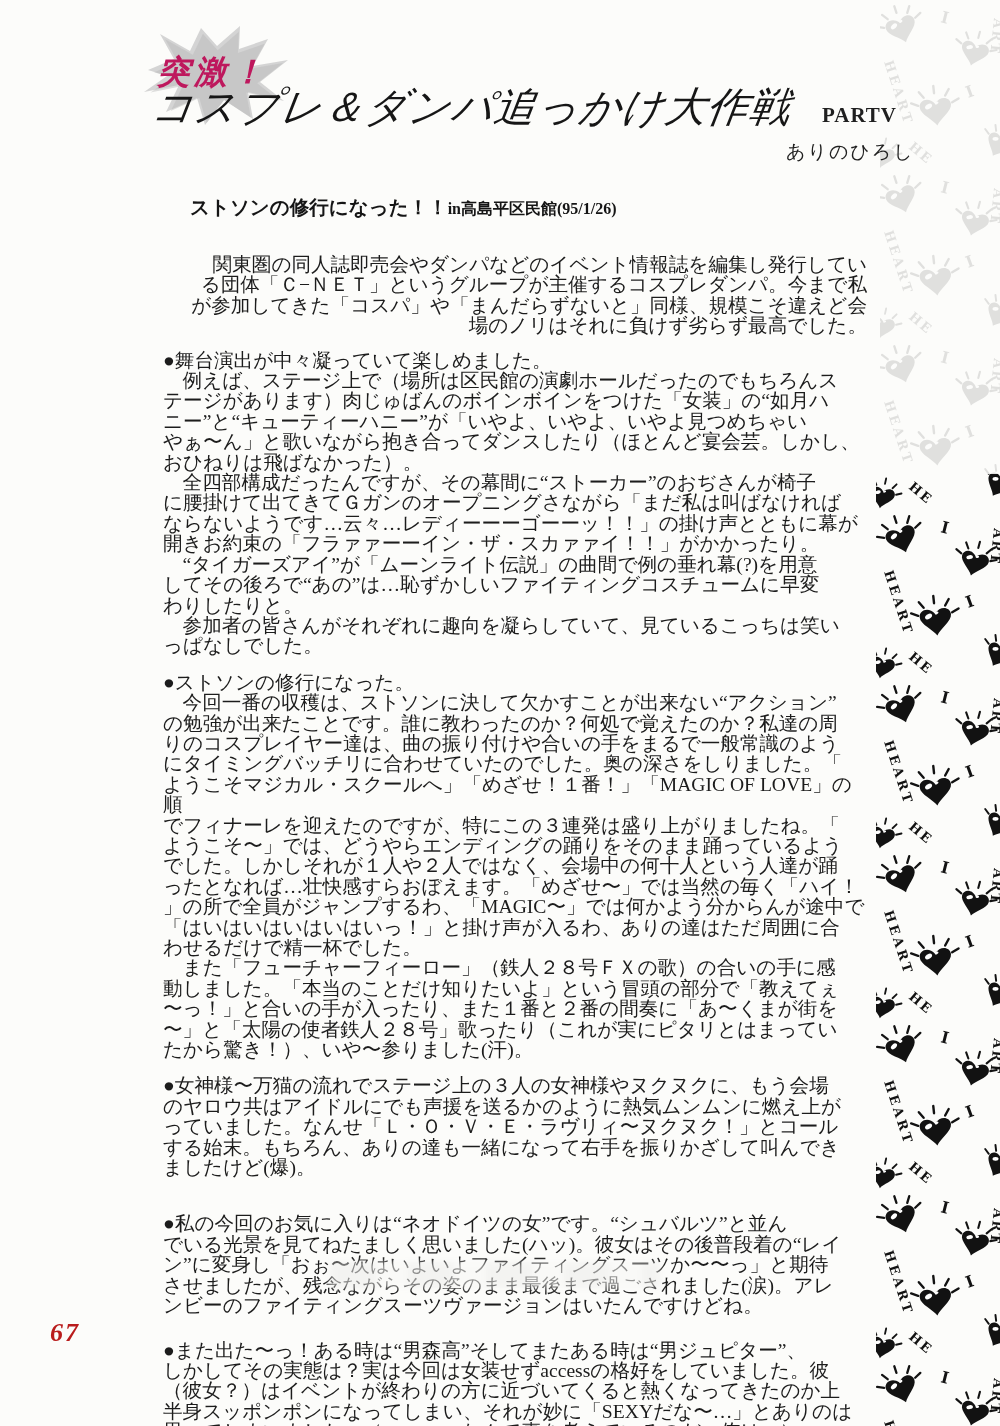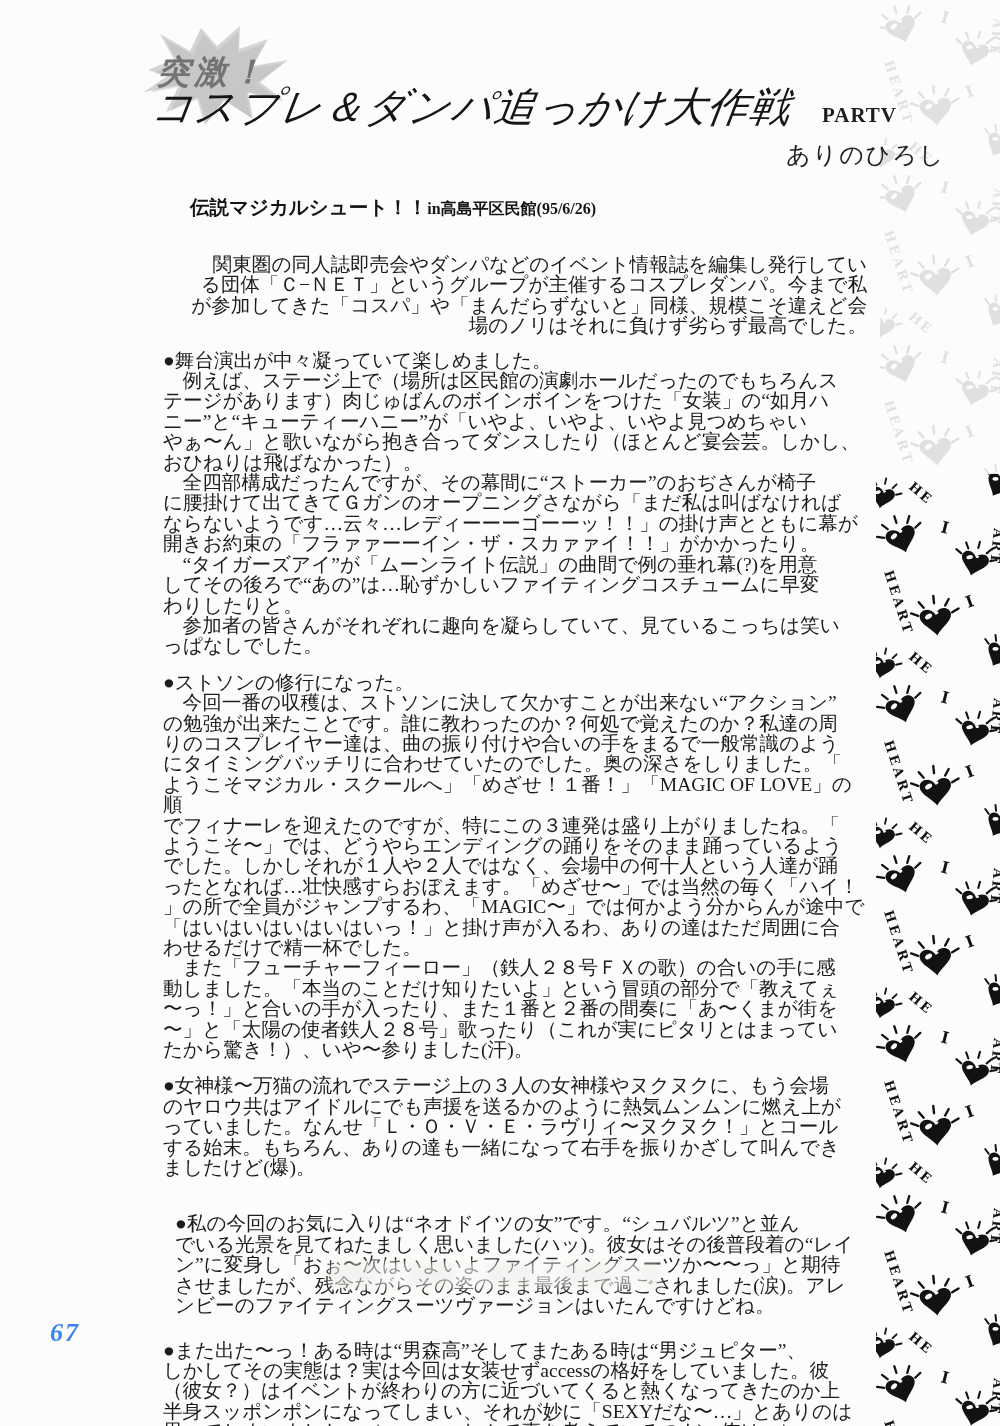--- a/index.html
+++ b/index.html
@@ -11,62 +11,62 @@
     font-family:"Liberation Serif","DejaVu Serif",serif;
     color:#1f1f1f;
   }
   
   .heart-strip{position:absolute;top:0;right:0;}
   
   .burst-svg{position:absolute;left:138px;top:24px;}
   .burst-label{
     position:absolute;left:157px;top:50px;
     font-size:33px;font-weight:bold;font-style:italic;
-    letter-spacing:4px;color:#737373;
+    letter-spacing:4px;color:#be185d;
   }
   .main-title{
     position:absolute;left:148px;top:80px;
     font-size:41px;font-style:italic;
     letter-spacing:1px;white-space:nowrap;
     transform:skewX(-8deg);transform-origin:left bottom;
     color:#161616;
   }
   .part-label{
     position:absolute;left:782px;top:103px;
     font-size:21px;font-weight:bold;letter-spacing:1px;margin-left:40px;
   }
   .author-name{
     position:absolute;left:786px;top:139px;
-    font-size:24px;letter-spacing:2px;
+    font-size:19px;letter-spacing:2px;
   }
   
   .event-heading{
     position:absolute;left:163px;top:196px;width:705px;
     font-weight:bold;font-size:19.5px;line-height:23px;
     color:#151515;
   }
   .event-heading .line2{padding-left:27px;}
   .event-heading .line2-sub{font-size:16px;letter-spacing:0;}
   
   .body-text{
     position:absolute;left:163px;top:255px;width:704px;
     font-size:19.6px;line-height:20.4px;
     color:#1c1c1c;
   }
   .para{white-space:pre-line;margin:0 0 16px 0;}
   .para.intro{margin-bottom:14px;text-align:right;}
   .para.s2{}
   .para.s3{margin-bottom:36px;}
-  .para.s4{margin-bottom:24px;margin-left:12px;}
+  .para.s4{margin-bottom:24px;}
   .para.s5{margin-bottom:0;}
   
   .page-number{
     position:absolute;left:50px;top:1318px;
     font-size:26px;font-weight:bold;font-style:italic;
-    letter-spacing:2px;color:#3b82f6;
+    letter-spacing:2px;color:#b91c1c;
   }
   .bleed-mark{
     position:absolute;left:330px;top:1262px;width:330px;height:26px;
     background:repeating-linear-gradient(90deg,#ededeb 0 46px,#f7f7f5 46px 78px);
     filter:blur(3px);opacity:.55;border-radius:4px;
   }
   .pattern-word{
     font-family:"DejaVu Serif","Liberation Serif",serif;
     font-weight:bold;
   }
@@ -112,21 +112,21 @@
     <polygon points="10,46 36,35 22,10 52,27 63,4 79,22 102,2 101,25 130,15 115,42 150,36 122,58 146,77 110,68 115,95 86,76 67,101 59,74 28,88 41,61 6,68 29,52" fill="#cdcdcd" opacity="0.85"></polygon>
     <polygon points="10,46 36,35 22,10 52,27 63,4 79,22 102,2 101,25 130,15 115,42 150,36 122,58 146,77 110,68 115,95 86,76 67,101 59,74 28,88 41,61 6,68 29,52" fill="#b9b9b9" opacity="0.45" transform="translate(7,6) scale(0.92)"></polygon>
   </svg>
   <div class="burst-label">突激！</div>
   <div class="main-title">コスプレ＆ダンパ追っかけ大作戦</div>
   <div class="part-label">PARTV</div>
   <div class="author-name">ありのひろし</div>
 
   <div class="event-heading">
     <div class="line2">
-      <span>伝説マジカルシュート！！</span><span class="line2-sub">in高島平区民館(95/6/26)</span>
+      <span>ストソンの修行になった！！</span><span class="line2-sub">in高島平区民館(95/1/26)</span>
     </div>
   </div>
 
   <div class="body-text">
     <div class="para intro">　関東圏の同人誌即売会やダンパなどのイベント情報誌を編集し発行してい
 る団体「Ｃ−ＮＥＴ」というグループが主催するコスプレダンパ。今まで私
 が参加してきた「コスパ」や「まんだらずないと」同様、規模こそ違えど会
 場のノリはそれに負けず劣らず最高でした。</div>
     <div class="para s1">●舞台演出が中々凝っていて楽しめました。
 　例えば、ステージ上で（場所は区民館の演劇ホールだったのでもちろんス

